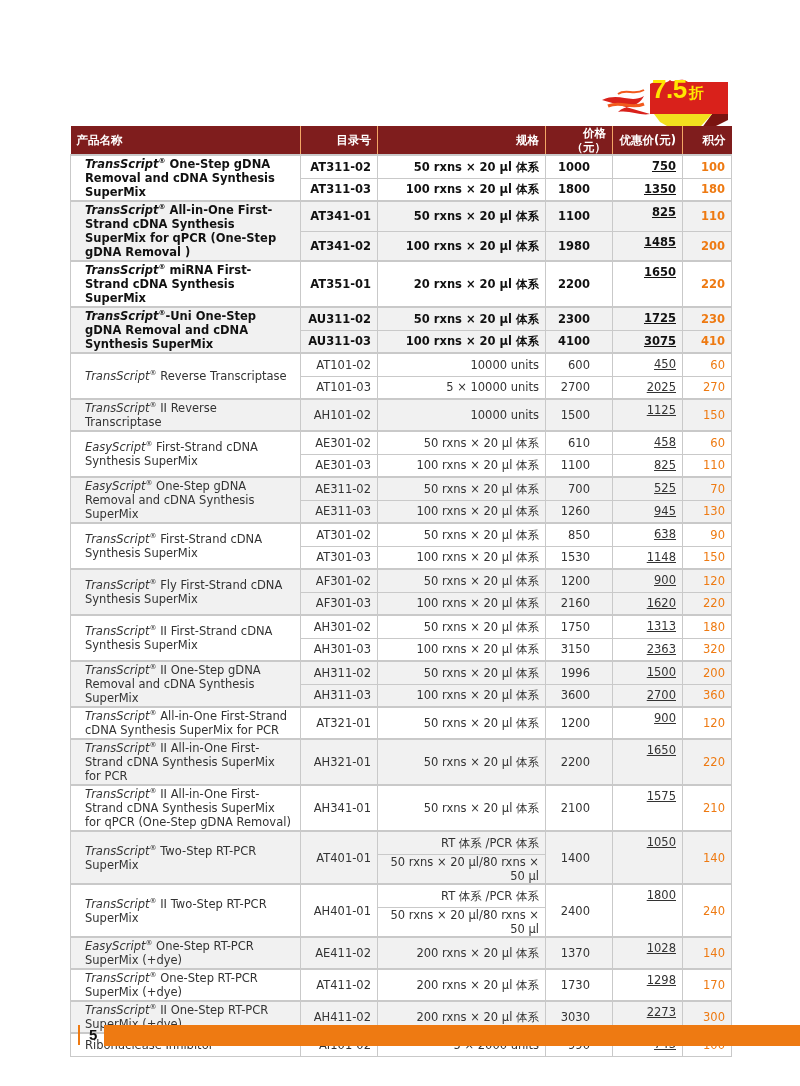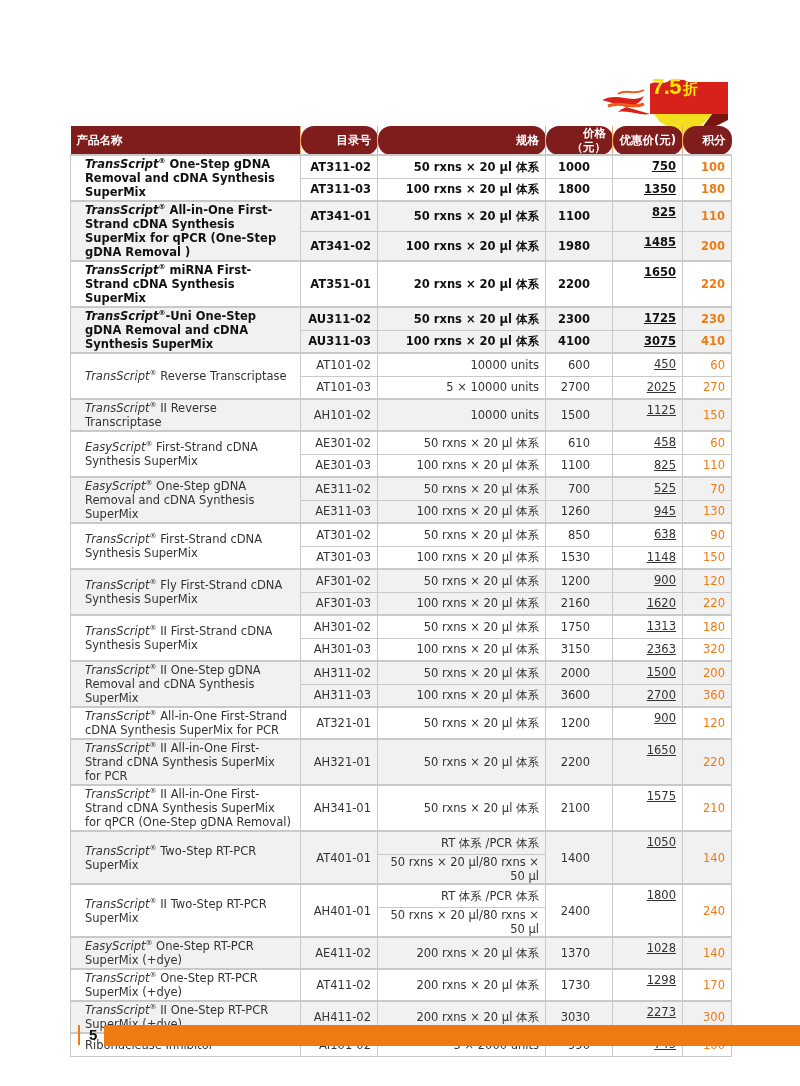--- a/index.html
+++ b/index.html
@@ -4,37 +4,37 @@
 <style>
   html, body { margin: 0; padding: 0; background: #ffffff; }
   body { width: 800px; height: 1086px; position: relative; overflow: hidden;
          font-family: "DejaVu Sans", sans-serif; color: #333; }
 
   
   .badge { position: absolute; left: 600px; top: 70px; width: 135px; height: 68px; }
   .badge svg { width: 135px; height: 68px; display: block; }
   .badge-text { position: absolute; left: 52px; top: 4px; color: #ffe600;
                 font-family: "Liberation Sans", sans-serif; font-weight: bold; }
-  .badge-num { font-size: 22px; letter-spacing: -0.5px; }
+  .badge-num { font-size: 26px; letter-spacing: -0.5px; }
   .badge-unit { font-size: 15px; margin-left: 2px; }
 
   table.pricelist { position: absolute; left: 70px; top: 126px; width: 661px;
                     border-collapse: collapse; table-layout: fixed;
                     font-size: 11.5px; line-height: 14px; }
   .pricelist col.c-name { width: 230px; }
   .pricelist col.c-cat { width: 77px; }
   .pricelist col.c-spec { width: 168px; }
   .pricelist col.c-price { width: 67px; }
   .pricelist col.c-disc { width: 70px; }
   .pricelist col.c-pts { width: 49px; }
 
   .pricelist thead th { background: #7f1d1d; color: #fff; height: 21px; padding: 0 6px;
                         font-weight: bold; font-size: 11.5px; border-right: 1px solid #f4a765; }
   .pricelist thead th.th-name { text-align: left; }
-  .pricelist thead th.th-right { text-align: right; border-radius: 13px; }
+  .pricelist thead th.th-right { text-align: right; }
   .pricelist thead th:last-child { border-right: none; }
 
   .pricelist td { border: 1px solid #c9c9c9; padding: 0 6px; vertical-align: middle; }
   .pricelist td.name { text-align: left; padding: 1px 8px 1px 14px; color: #333; }
   .pricelist td.cat, .pricelist td.spec, .pricelist td.price { text-align: right; }
   .pricelist td.price { padding-right: 22px; }
   .pricelist td.disc { text-align: right; vertical-align: top; padding-top: 3px; text-decoration: underline; }
   .pricelist td.pts { text-align: right; color: #ee7a12; }
 
   .pricelist tbody.bold td { font-weight: bold; color: #111; }
@@ -259,21 +259,21 @@
         <td class="price">3150</td>
         <td class="disc">2363</td>
         <td class="pts">320</td>
       </tr>
     </tbody>
     <tbody class="shade grp">
       <tr style="height: 23px;">
         <td class="name" rowspan="2"><span class="brand">TransScript</span><sup>®</sup><span> II One-Step gDNA Removal and cDNA Synthesis SuperMix</span></td>
         <td class="cat">AH311-02</td>
         <td class="spec">50 rxns × 20 μl 体系</td>
-        <td class="price">2000</td>
+        <td class="price">1996</td>
         <td class="disc">1500</td>
         <td class="pts">200</td>
       </tr>
       <tr style="height: 23px;">
         <td class="cat">AH311-03</td>
         <td class="spec">100 rxns × 20 μl 体系</td>
         <td class="price">3600</td>
         <td class="disc">2700</td>
         <td class="pts">360</td>
       </tr>

